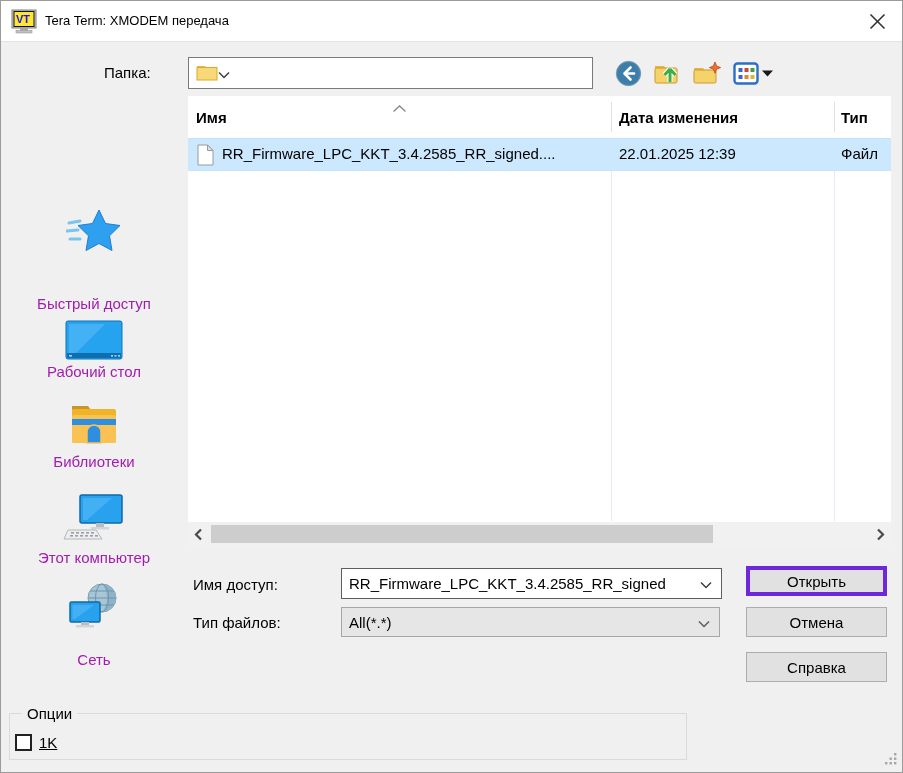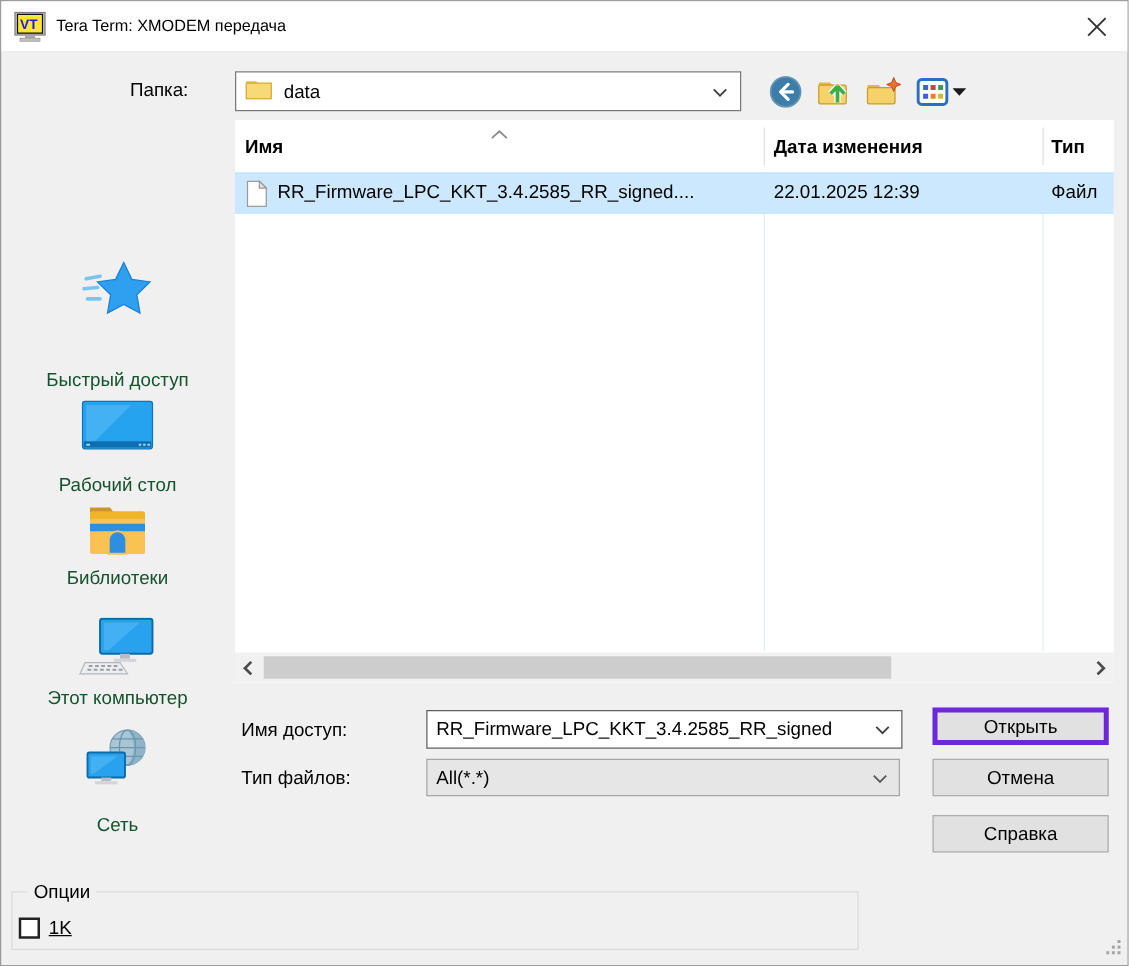--- a/index.html
+++ b/index.html
@@ -29,23 +29,23 @@
   .folder-combo .chev { margin-right:10px; }
 
   .nav-toolbar { position:absolute; left:614px; top:57px; height:30px;
     display:flex; align-items:center; gap:11px; }
   .tool-btn { display:flex; align-items:center; justify-content:center; }
   .view-group { display:flex; align-items:center; gap:3px; }
 
   
   .sidebar { position:absolute; left:0; top:95px; width:186px; height:465px; }
   .side-item { position:absolute; left:0; width:186px; text-align:center; cursor:default; }
-  .side-item .lbl { font-size:15px; color:#14532d; }
+  .side-item .lbl { font-size:15px; color:#a21caf; }
   .si-qa  { top:112px; } .si-qa  .lbl { margin-top:34px; }
-  .si-dt  { top:224px; } .si-dt  .lbl { margin-top:16px; }
+  .si-dt  { top:224px; } .si-dt  .lbl { }
   .si-lib { top:306px; } .si-lib .lbl { margin-top:4px; }
   .si-pc  { top:398px; } .si-pc  .lbl { margin-top:6px; }
   .si-net { top:486px; } .si-net .lbl { margin-top:18px; }
 
   
   .file-list { position:absolute; left:187px; top:95px; width:703px; height:450px;
     background:#fff; }
   .list-header { position:absolute; left:0; top:0; width:100%; height:38px; background:#fff;font-weight:bold; }
   .col-h { position:absolute; top:13px; font-size:15px; white-space:nowrap; }
   .col-h.c0 { left:8px; } .col-h.c1 { left:431px; } .col-h.c2 { left:653px; }
@@ -123,21 +123,20 @@
   </div>
 
   <span class="folder-label">Папка:</span>
   <div class="folder-combo">
     <span class="f-icon">
       <svg width="22" height="18" viewBox="0 0 22 18">
         <path d="M1 3 h8 l2 2 h-10 z" fill="#e8c04f"></path>
         <rect x="1" y="4.5" width="20" height="12.5" fill="#f7d978" stroke="#d9a72e"></rect>
       </svg>
     </span>
-    <span class="f-text">data</span>
     <span class="chev">
       <svg width="12" height="8" viewBox="0 0 12 8">
           <polyline points="1,1.5 6,6.5 11,1.5" fill="none" stroke="#404040" stroke-width="1.5"></polyline>
         </svg>
     </span>
   </div>
 
   <div class="nav-toolbar">
     <span class="tool-btn">
       <svg width="27" height="27" viewBox="0 0 27 27">

